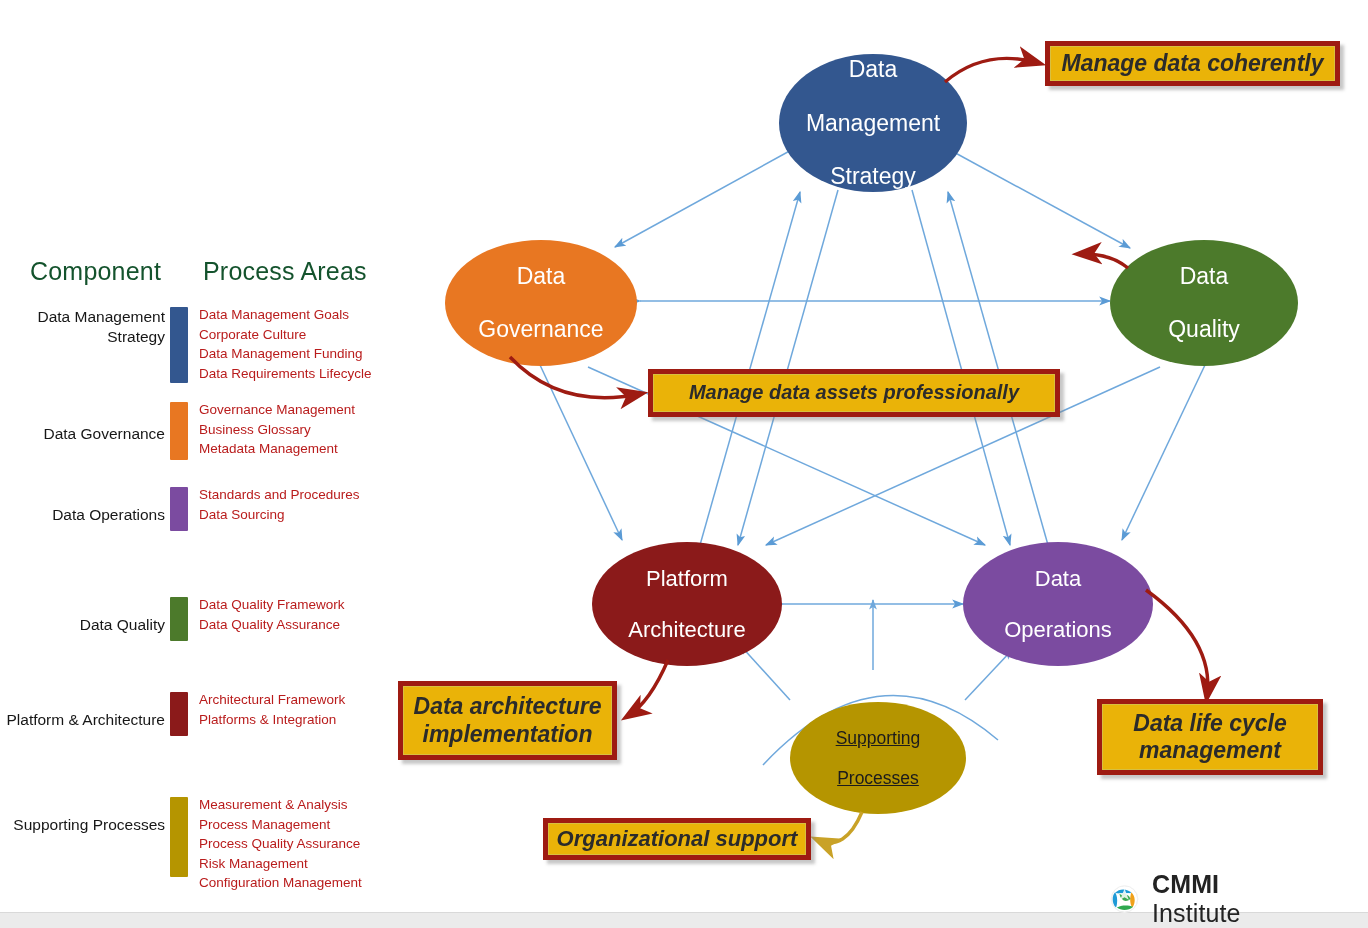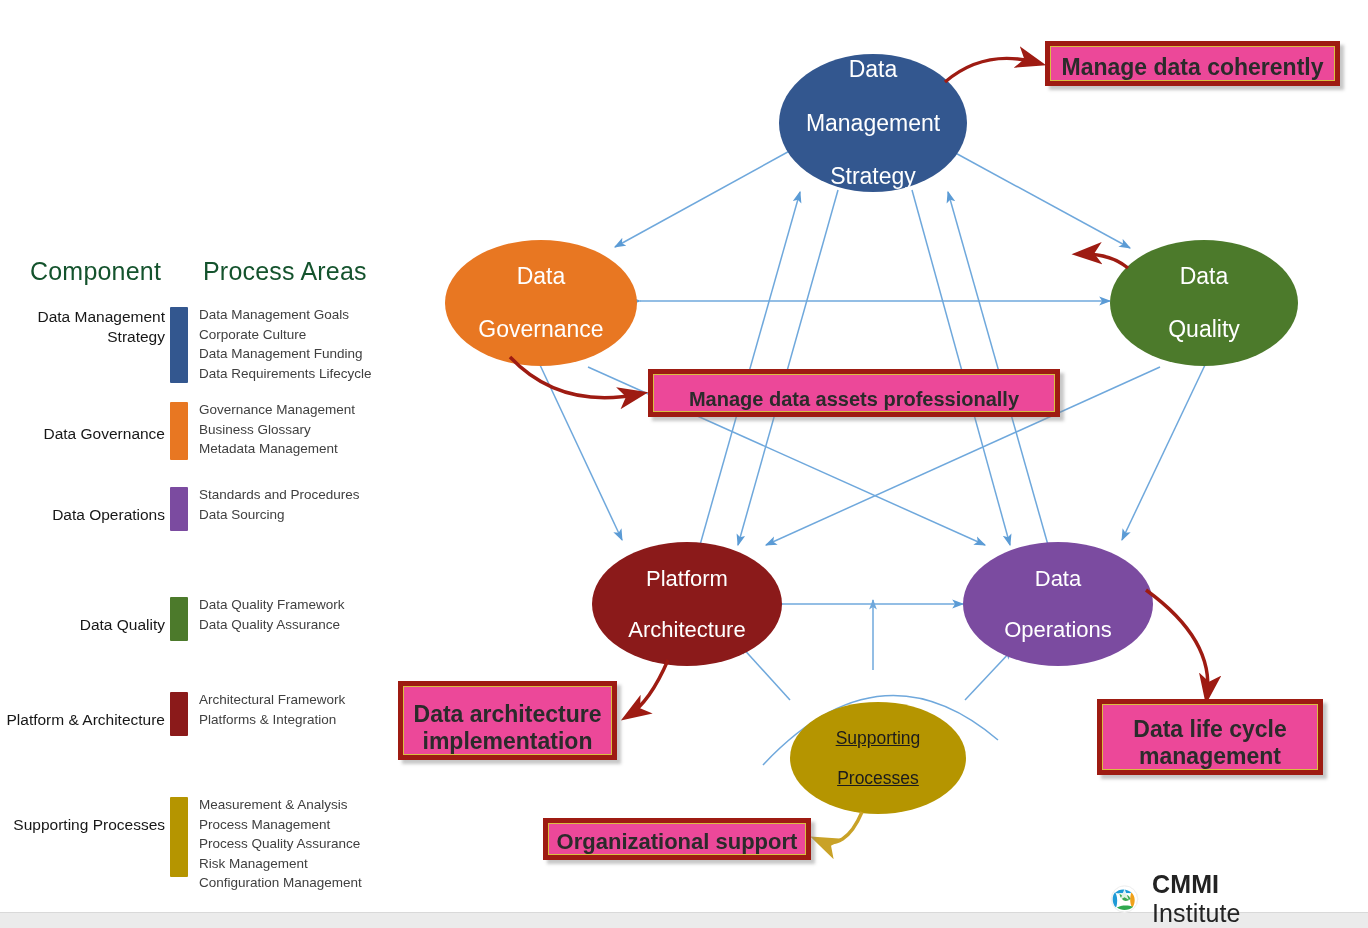--- a/index.html
+++ b/index.html
@@ -25,42 +25,42 @@
   .legend-head.c2{left:203px;top:7px;}
 
   .lg-row{position:absolute;left:0;width:420px;}
   .lg-comp{
     position:absolute;right:255px;top:0;width:160px;
     text-align:right;font-size:15.5px;line-height:19.5px;color:#171717;
   }
   .lg-swatch{position:absolute;left:170px;top:2px;width:18px;border-radius:1px;}
   .lg-areas{
     position:absolute;left:199px;top:0;width:230px;
-    font-size:13.5px;line-height:19.6px;color:#404040;
+    font-size:13.5px;line-height:19.6px;color:#b91c1c;
   }
   .lg-areas div{white-space:nowrap;}
 
   
   .node{
     position:absolute;border-radius:50%;
     display:flex;align-items:center;justify-content:center;
     text-align:center;color:#ffffff;line-height:1.16;
     z-index:6;
   }
   .node span{display:block;padding:0 6px;}
 
   
   .callout{
     position:absolute;z-index:9;
-    background:#ec4899;
+    background:#eab308;
     border:5px solid #9E1B12;
     box-shadow:4px 4px 3px rgba(130,130,130,.45);
-    display:flex;align-items:flex-end;justify-content:center;
+    display:flex;align-items:center;justify-content:center;
     text-align:center;
-    font-weight:600;
+    font-style:italic;font-weight:600;
     color:#2b2b2b;
     line-height:1.18;
     box-sizing:border-box;
   }
   .callout::before{
     content:"";position:absolute;left:0;top:0;right:0;bottom:0;
     border:1px solid #d8c040;pointer-events:none;
   }
 
   

